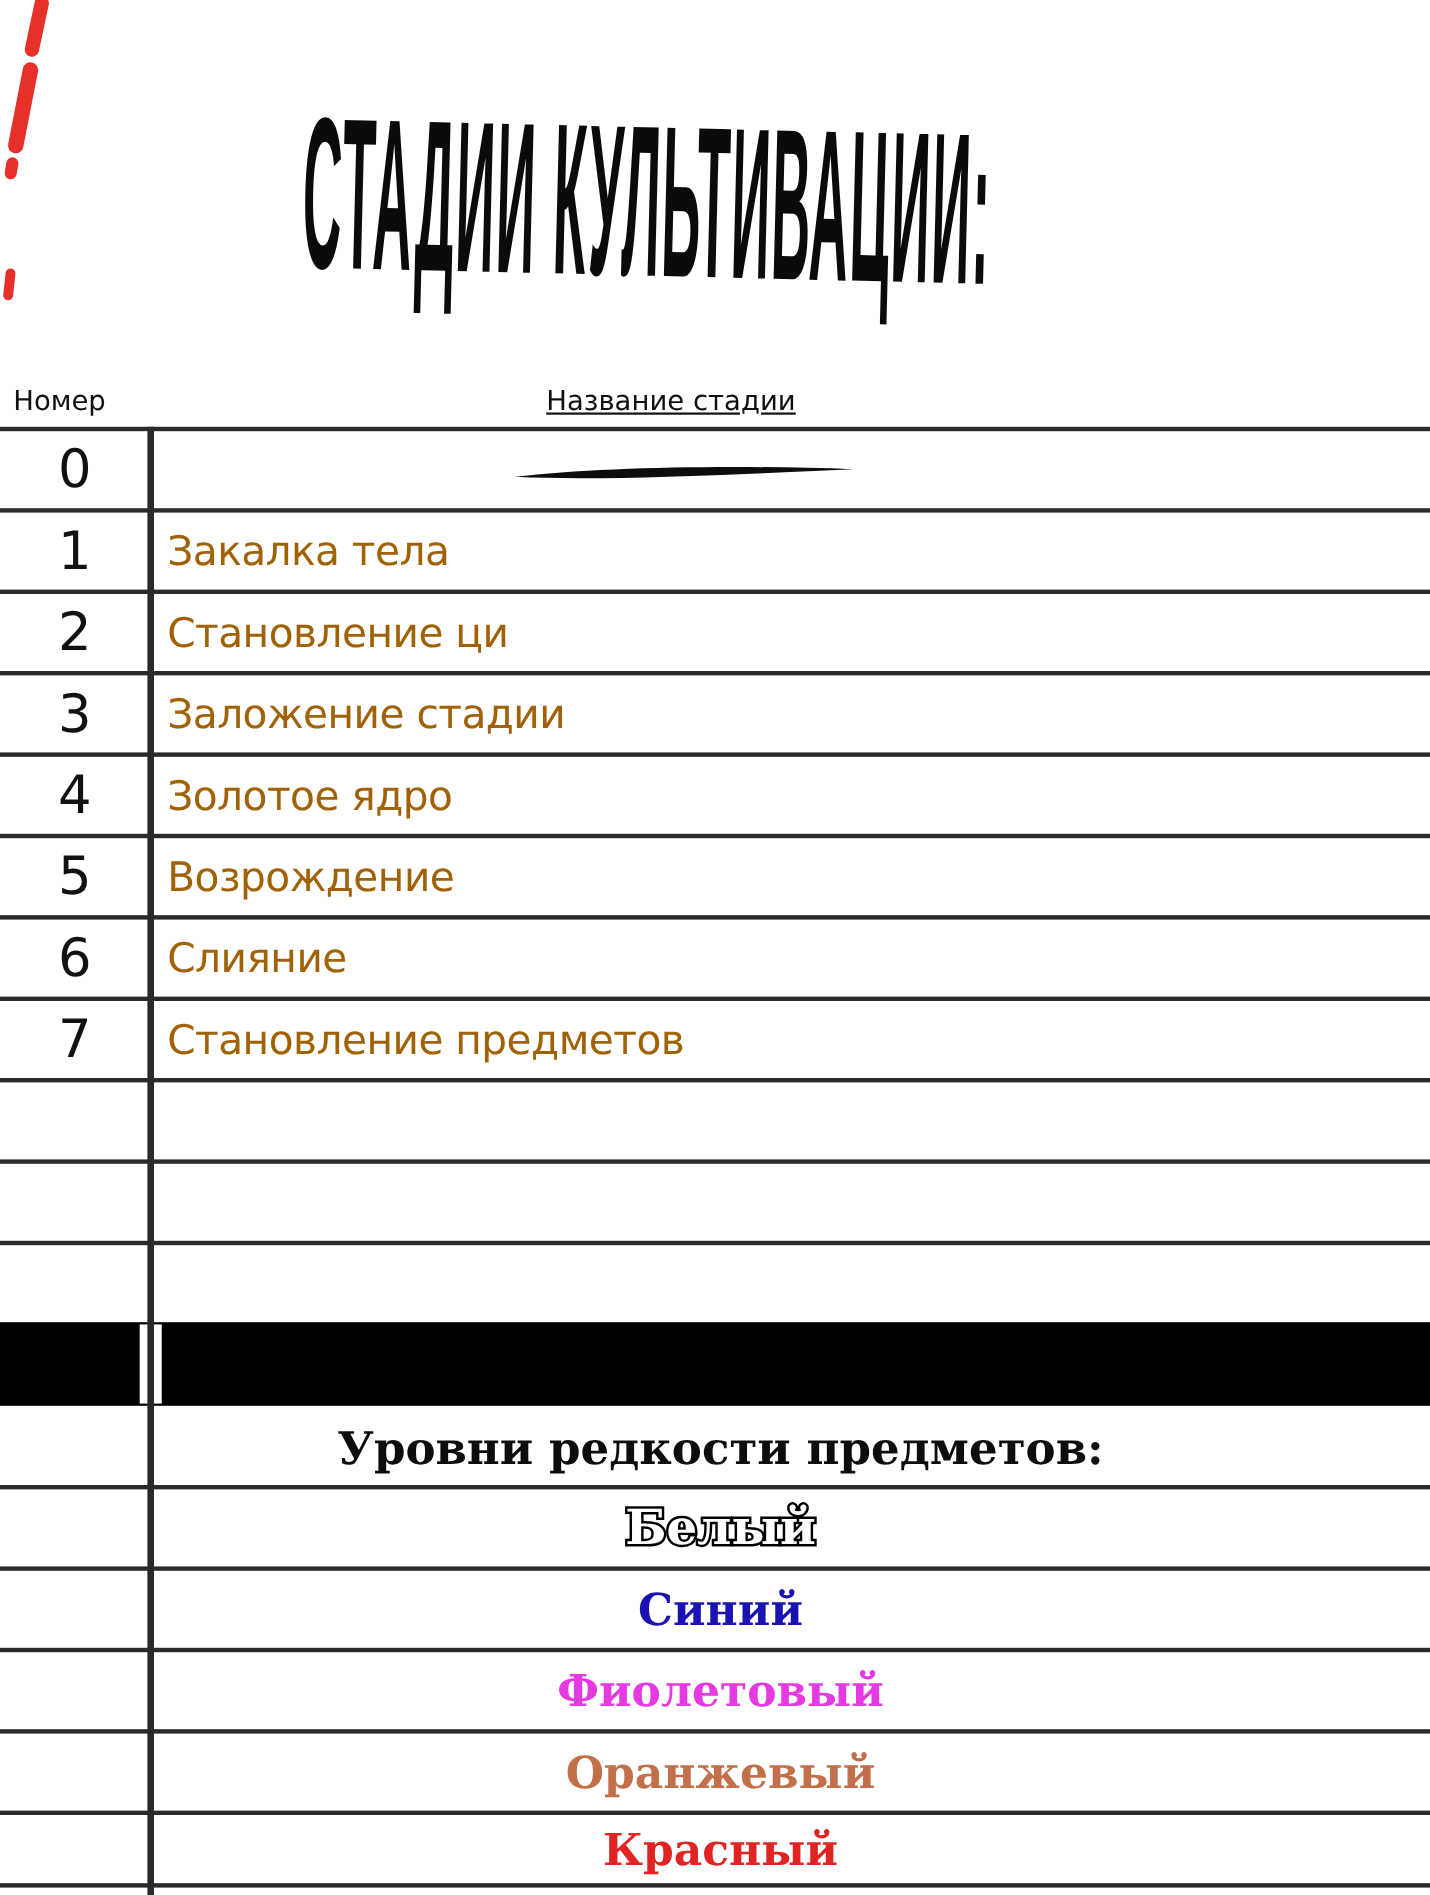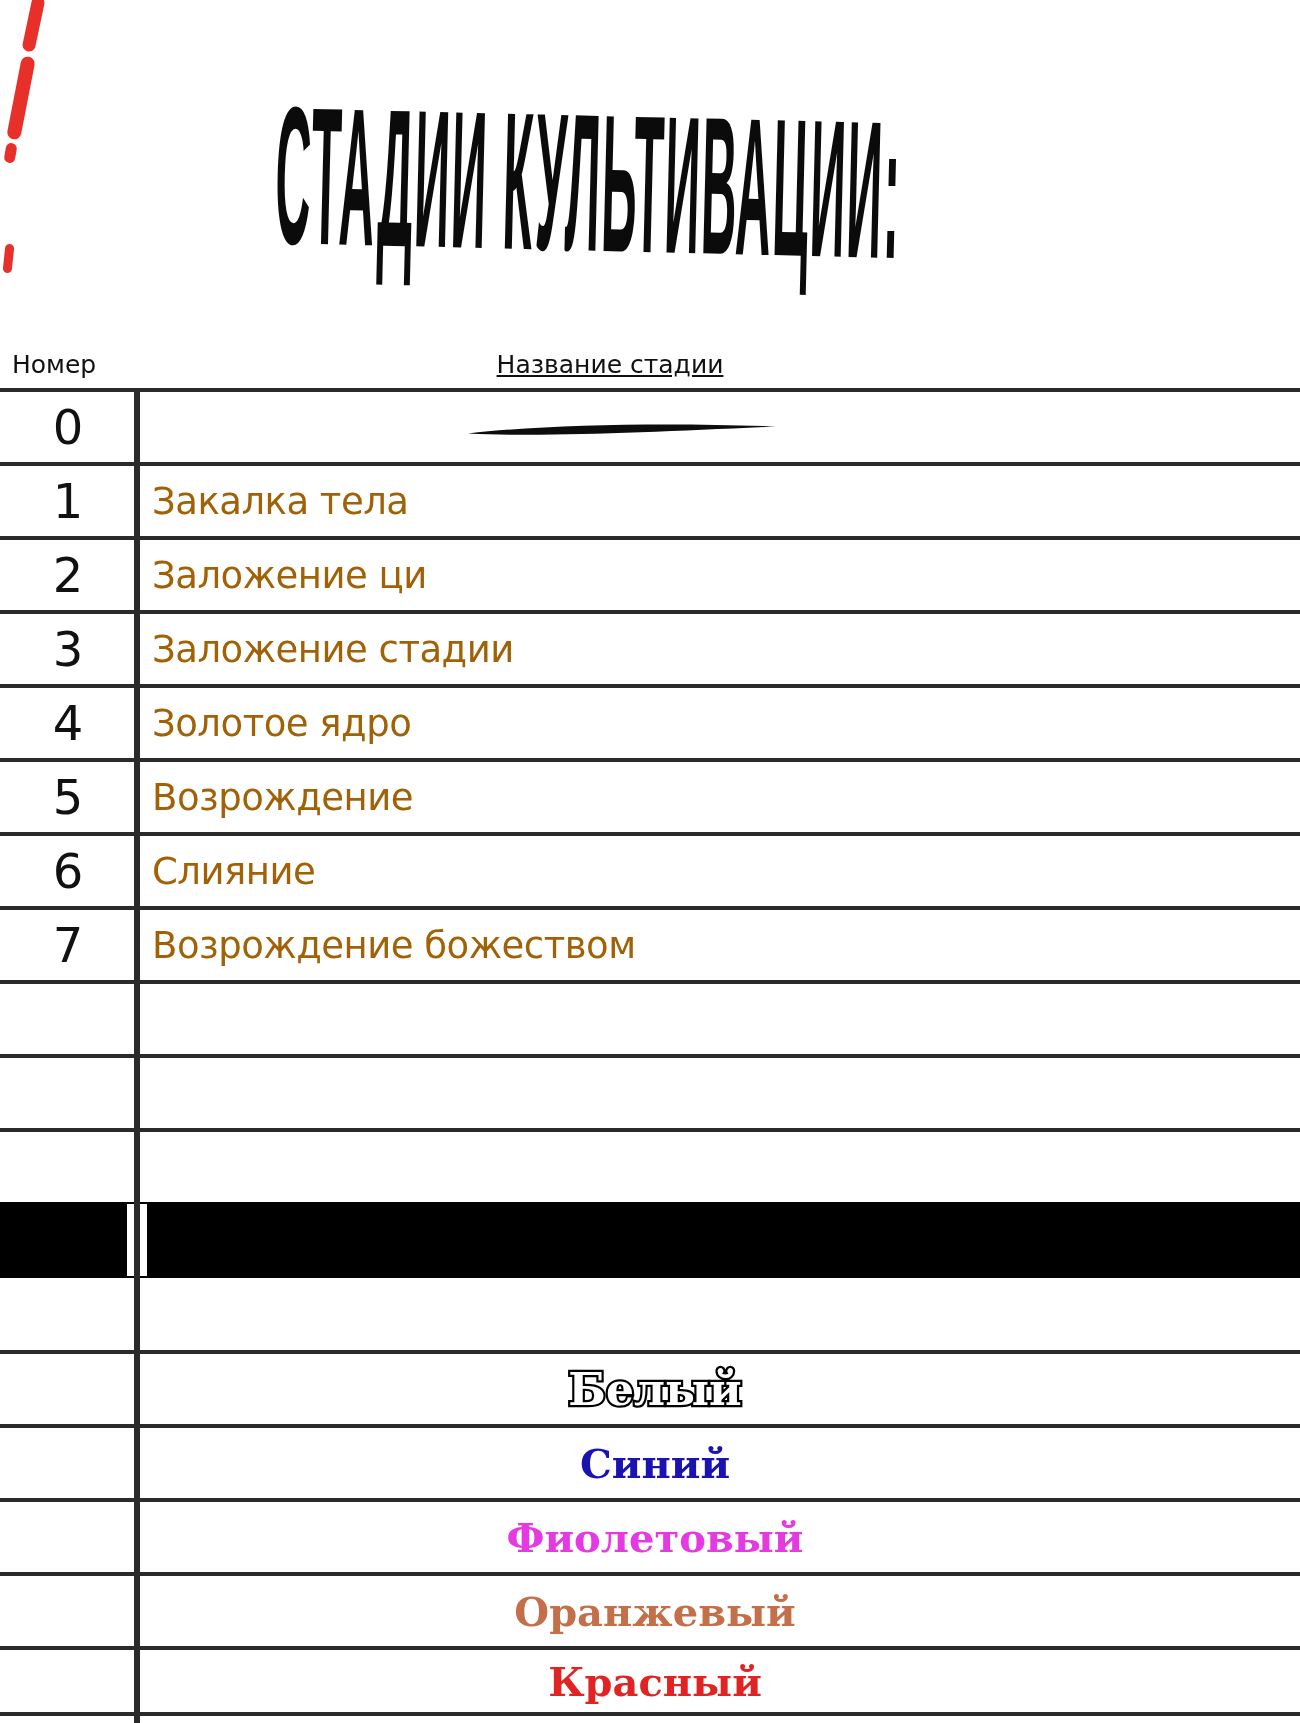--- a/index.html
+++ b/index.html
@@ -104,31 +104,32 @@
   <div class="cell-num" style="top:390px;">0</div>
   <div class="cell-num" style="top:464px;">1</div>
   <div class="cell-num" style="top:538px;">2</div>
   <div class="cell-num" style="top:612px;">3</div>
   <div class="cell-num" style="top:686px;">4</div>
   <div class="cell-num" style="top:760px;">5</div>
   <div class="cell-num" style="top:834px;">6</div>
   <div class="cell-num" style="top:908px;">7</div>
 
   <div class="cell-name" style="top:464px;">Закалка тела</div>
-  <div class="cell-name" style="top:538px;">Заложение ци</div>
+  <div class="cell-name" style="top:538px;">Становление ци</div>
   <div class="cell-name" style="top:612px;">Заложение стадии</div>
   <div class="cell-name" style="top:686px;">Золотое ядро</div>
   <div class="cell-name" style="top:760px;">Возрождение</div>
   <div class="cell-name" style="top:834px;">Слияние</div>
-  <div class="cell-name" style="top:908px;">Возрождение божеством</div>
+  <div class="cell-name" style="top:908px;">Становление предметов</div>
 
   <svg class="dash-svg" width="1300" height="1723" viewBox="0 0 1300 1723">
     <path d="M468 433.5 C545 424.5 665 422.5 776 426.5 C665 431.5 545 437.5 468 433.5 Z" fill="#0d0d0d"></path>
   </svg>
 
+  <div class="rarity-row rarity-title" style="top:1280px;">Уровни редкости предметов:</div>
 
   <div class="rarity-row lvl-white" style="top: 1352px; color: rgb(255, 255, 255);">Белый</div>
 
   <div class="rarity-row" style="top: 1426px; color: rgb(27, 18, 178);">Синий</div>
 
   <div class="rarity-row" style="top: 1500px; color: rgb(229, 58, 225);">Фиолетовый</div>
 
   <div class="rarity-row" style="top: 1574px; color: rgb(195, 112, 74);">Оранжевый</div>
 
   <div class="rarity-row" style="top: 1648px; height: 66px; color: rgb(224, 36, 35);">Красный</div>

